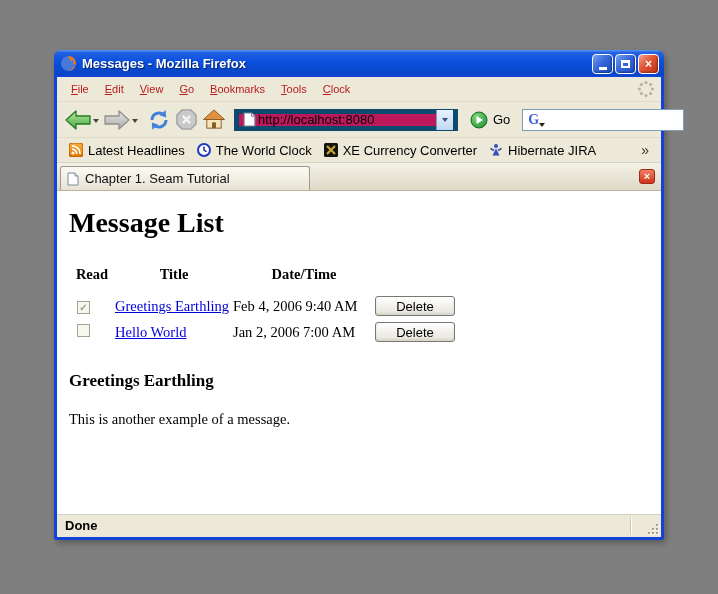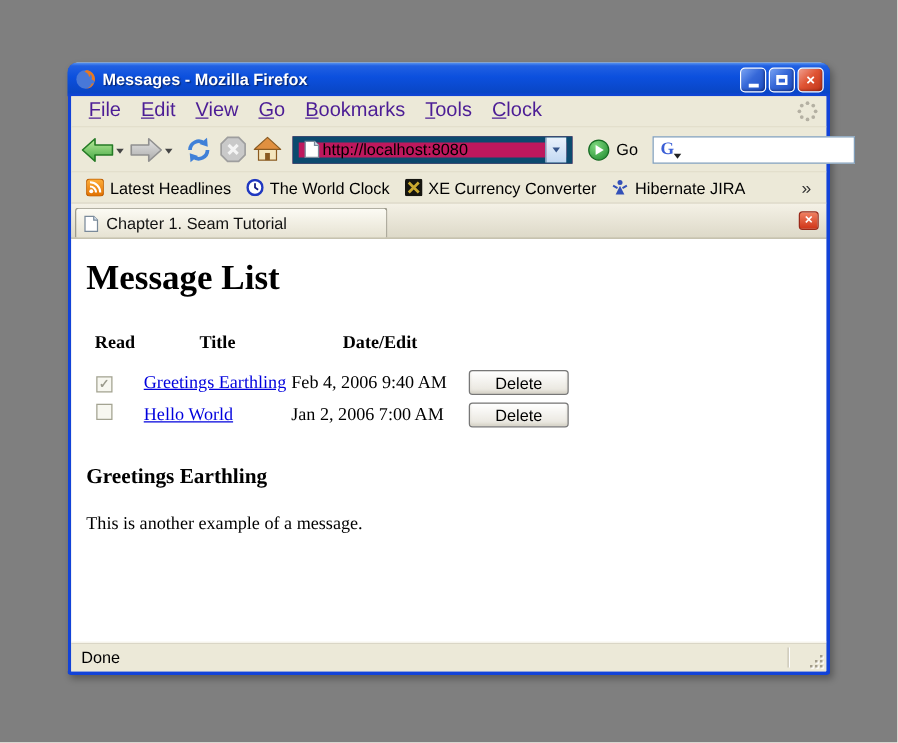--- a/index.html
+++ b/index.html
@@ -25,21 +25,21 @@
           display:flex; align-items:center; justify-content:center;
           color:#fff; font:bold 12px/1 "Liberation Sans",sans-serif; cursor:default; }
   .wbtn.blue { background:linear-gradient(135deg,#7AA4F4 0%,#3668D8 45%,#1E4FC4 100%); box-shadow:inset -1px -1px 2px rgba(0,0,40,.4); }
   .wbtn.red  { background:linear-gradient(135deg,#F0A090 0%,#E05434 45%,#C03418 100%); box-shadow:inset -1px -1px 2px rgba(60,0,0,.4); }
   .glyph-min { width:8px; height:3px; background:#fff; margin-top:9px; }
   .glyph-max { width:9px; height:8px; border:2px solid #fff; border-top-width:3px; }
 
   
   .menubar { height:25px; flex:0 0 25px; background:#ECE9D8; display:flex; align-items:center;
              padding:0 6px; border-bottom:1px solid #E0DCC8; }
-  .menu-item { font-size:16px; padding:3px 8px; color:#4c1d95; }
+  .menu-item { font-size:11px; padding:3px 8px; color:#b91c1c; }
   .menu-item::first-letter { text-decoration:underline; }
   .menubar-spacer { flex:1; }
 
   
   .toolbar { height:36px; flex:0 0 36px; background:#ECE9D8; display:flex; align-items:center;
              padding:0 8px; gap:4px; border-bottom:1px solid #E0DCC8; }
   .navbtn { display:flex; align-items:center; }
   .caret { width:0; height:0; border-left:3.5px solid transparent; border-right:3.5px solid transparent;
            border-top:4px solid #444; margin:2px 1px 0 2px; }
   .toolgap { width:6px; }
@@ -89,21 +89,21 @@
         color:#9B9B8D; margin-left:8px; }
   a.msg-link { color:#0000DD; text-decoration:underline; }
   .del-btn { font:13px "Liberation Sans",sans-serif; color:#000; width:80px; height:20px;
              border:1px solid #777; border-radius:3px;
              background:linear-gradient(180deg,#FFFFFF,#E6E3DA); box-shadow:inset 0 -2px 2px #D8D5CA; }
   .msg-h3 { font-size:17px; font-weight:bold; margin-top:26px; }
   .msg-body { font-size:14.5px; margin-top:20px; }
 
   
   .statusbar { height:24px; flex:0 0 24px; background:#ECE9D8; border-top:1px solid #fff;
-               box-shadow:inset 0 1px 0 #D4D0C0; display:flex; align-items:center; position:relative; }
+               box-shadow:inset 0 1px 0 #D4D0C0; display:flex; align-items:center; position:relative;font-weight:bold; }
   .status-text { font-size:13px; padding-left:8px; color:#000; flex:1; }
   .status-sep { width:1px; height:16px; background:#C8C4B4; box-shadow:1px 0 0 #fff; margin-right:30px; }
   .grip { position:absolute; right:3px; bottom:3px; width:12px; height:12px; }
   .grip i { position:absolute; width:2px; height:2px; background:#A49E8C; box-shadow:1px 1px 0 #fff; }
   .grip i:nth-child(1){right:0;bottom:8px;} .grip i:nth-child(2){right:0;bottom:4px;}
   .grip i:nth-child(3){right:4px;bottom:4px;} .grip i:nth-child(4){right:0;bottom:0;}
   .grip i:nth-child(5){right:4px;bottom:0;} .grip i:nth-child(6){right:8px;bottom:0;}
 
   .icon { display:inline-flex; align-items:center; justify-content:center; }
 </style>
@@ -310,21 +310,21 @@
     </div>
 
     <div class="content">
       <div class="page-h1">Message List</div>
 
       <table class="msg-table">
         <tbody>
             <tr>
           <th class="col-read">Read</th>
           <th class="col-title">Title</th>
-          <th class="col-date">Date/Edit</th>
+          <th class="col-date">Date/Time</th>
           <th class="col-act"></th>
         </tr>
         <tr>
           <td><span class="cb">✓</span></td>
           <td><a class="msg-link" href="#">Greetings Earthling</a></td>
           <td>Feb 4, 2006 9:40 AM</td>
           <td><button class="del-btn">Delete</button></td>
         </tr>
         <tr>
           <td><span class="cb"></span></td>

